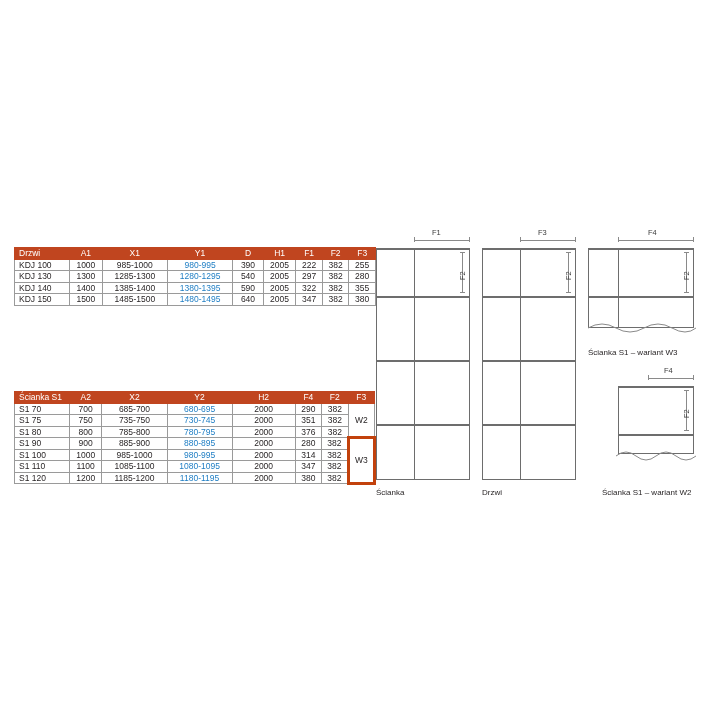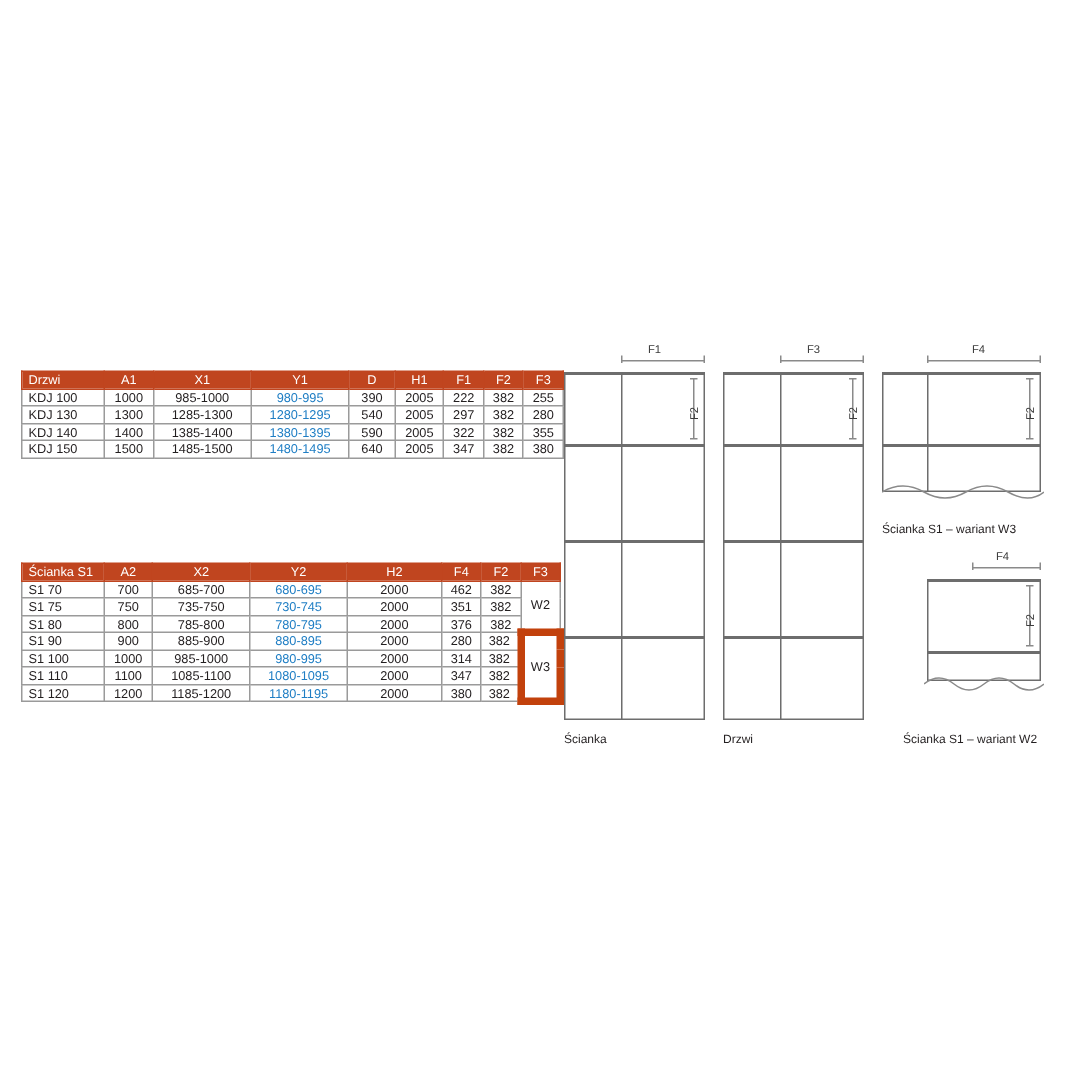--- a/index.html
+++ b/index.html
@@ -48,21 +48,21 @@
     padding-left: 4px;
   }
   .tbl td.hl {
     color: #1f7ec4;
   }
   .tbl td.blank {
     border: none;
   }
 
   #table-doors { left: 14px; top: 247px; width: 362px; }
-  #table-walls { left: 14px; top: 375px; width: 362px; }
+  #table-walls { left: 14px; top: 391px; width: 362px; }
 
   
   .fig { position: absolute; }
   .panel {
     position: absolute;
     border: 1px solid #6d6d6d;
     box-sizing: border-box;
     background: #ffffff;
   }
   .hline {
@@ -193,21 +193,21 @@
       <th style="width:26px">F3</th>
     </tr>
   </thead>
   <tbody>
     <tr>
       <td class="name">S1 70</td>
       <td>700</td>
       <td>685-700</td>
       <td class="hl">680-695</td>
       <td>2000</td>
-      <td>462</td>
+      <td>290</td>
       <td>382</td>
       <td class="blank" rowspan="3" style="border:1px solid #9a9a9a;">W2</td>
     </tr>
     <tr>
       <td class="name">S1 75</td>
       <td>750</td>
       <td>735-750</td>
       <td class="hl">730-745</td>
       <td>2000</td>
       <td>351</td>
@@ -223,21 +223,21 @@
       <td>382</td>
     </tr>
     <tr>
       <td class="name">S1 90</td>
       <td>900</td>
       <td>885-900</td>
       <td class="hl">880-895</td>
       <td>2000</td>
       <td>280</td>
       <td>382</td>
-      <td class="blank" rowspan="4" style="border:5px solid #c2410c;margin-left:25px;">W3</td>
+      <td class="blank" rowspan="4" style="border:3px solid #c2410c;margin-left:25px;">W3</td>
     </tr>
     <tr>
       <td class="name">S1 100</td>
       <td>1000</td>
       <td>985-1000</td>
       <td class="hl">980-995</td>
       <td>2000</td>
       <td>314</td>
       <td>382</td>
     </tr>

